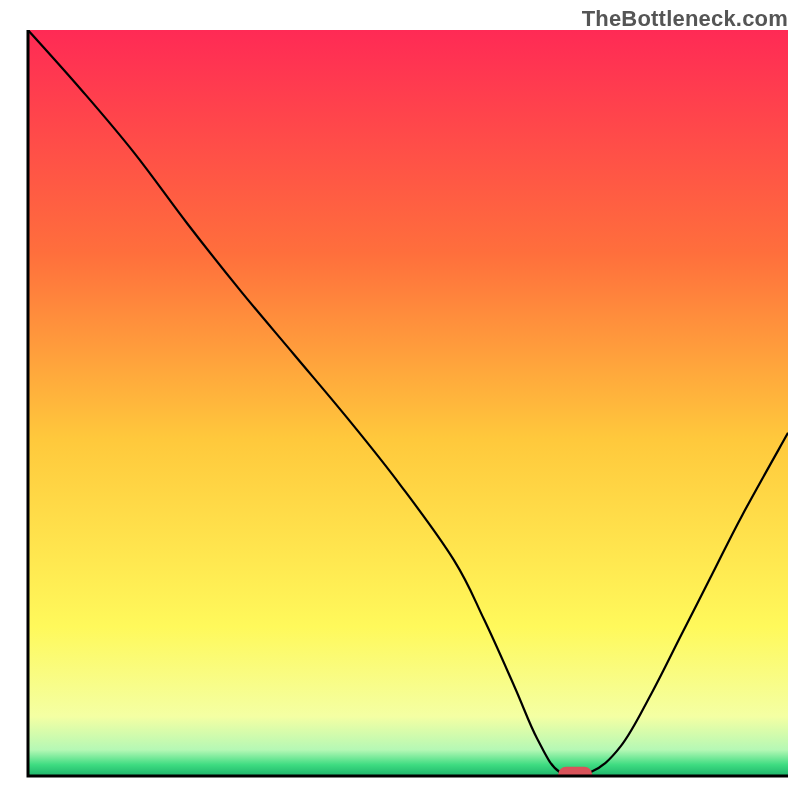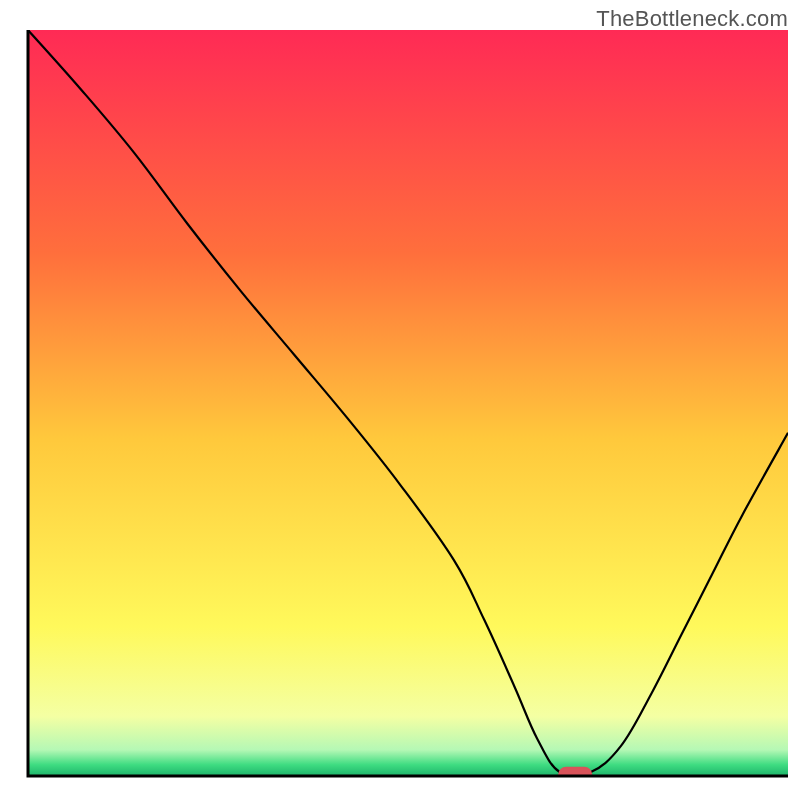--- a/index.html
+++ b/index.html
@@ -15,21 +15,21 @@
     position: relative;
     width: 800px;
     height: 800px;
   }
   .watermark {
     position: absolute;
     top: 6px;
     right: 12px;
     color: #555;
     font-size: 22px;
-    font-weight: 400;
+    font-weight: 700;
     letter-spacing: 0.2px;
     z-index: 10;
   }
   svg {
     display: block;
   }
   .optimum-marker {
     fill: #d9535a;
     stroke: none;
   }

